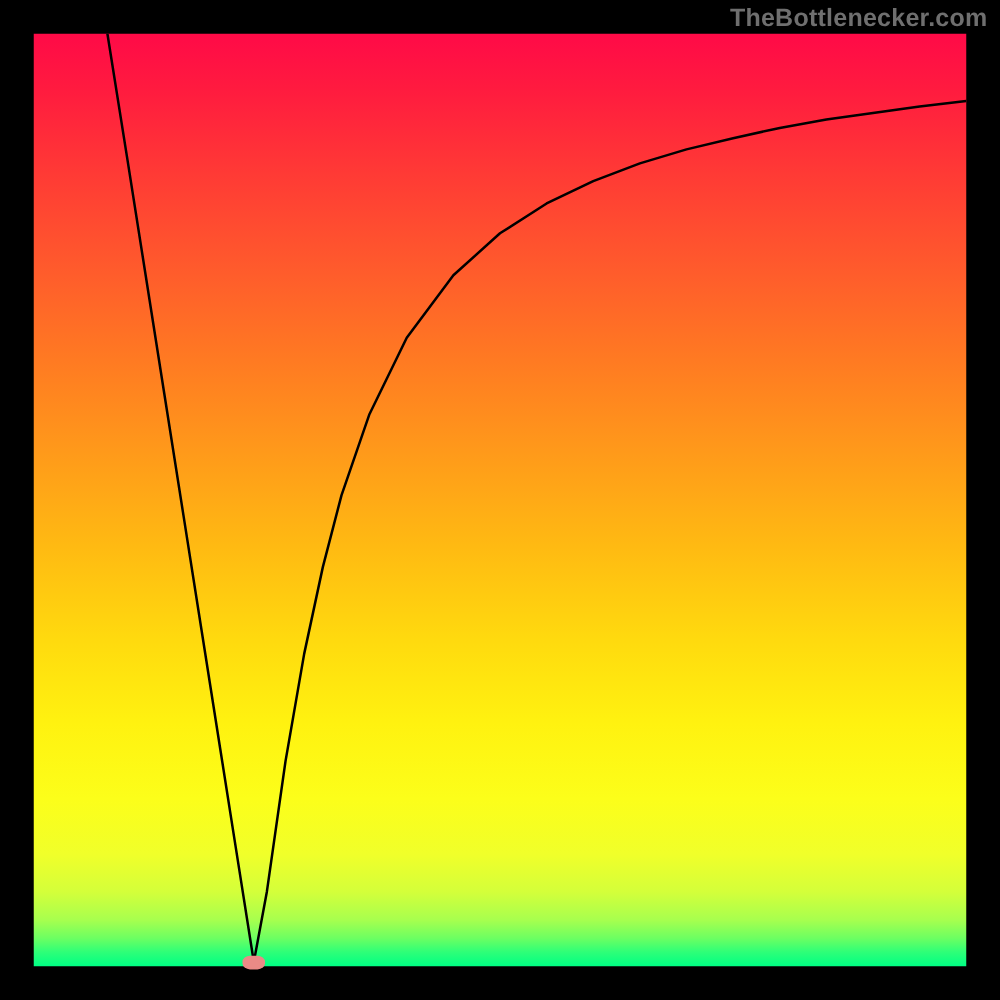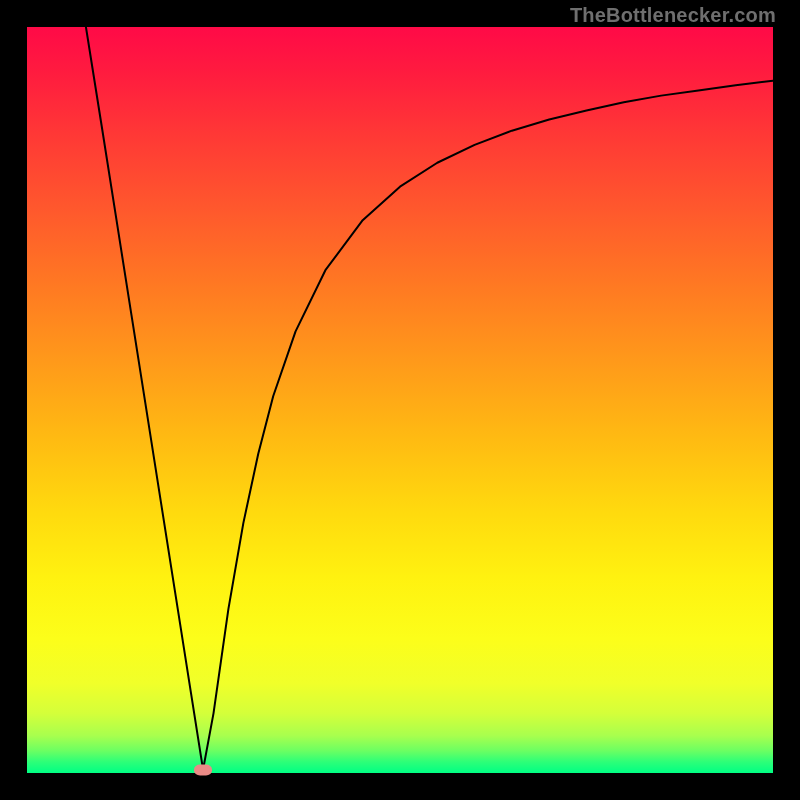--- a/index.html
+++ b/index.html
@@ -55,21 +55,21 @@
     position: absolute;
     width: 18px;
     height: 11px;
     background: #ea8a86;
     border-radius: 6px / 5px;
     transform: translate(-50%, -50%);
   }
   .watermark {
     position: absolute;
     top: 4px;
-    right: 24px;
+    right: 10px;
     font-size: 20px;
     font-weight: 600;
     color: #6f6f6f;
     letter-spacing: 0.2px;
     user-select: none;
   }
 </style>
 </head>
 <body>
 

